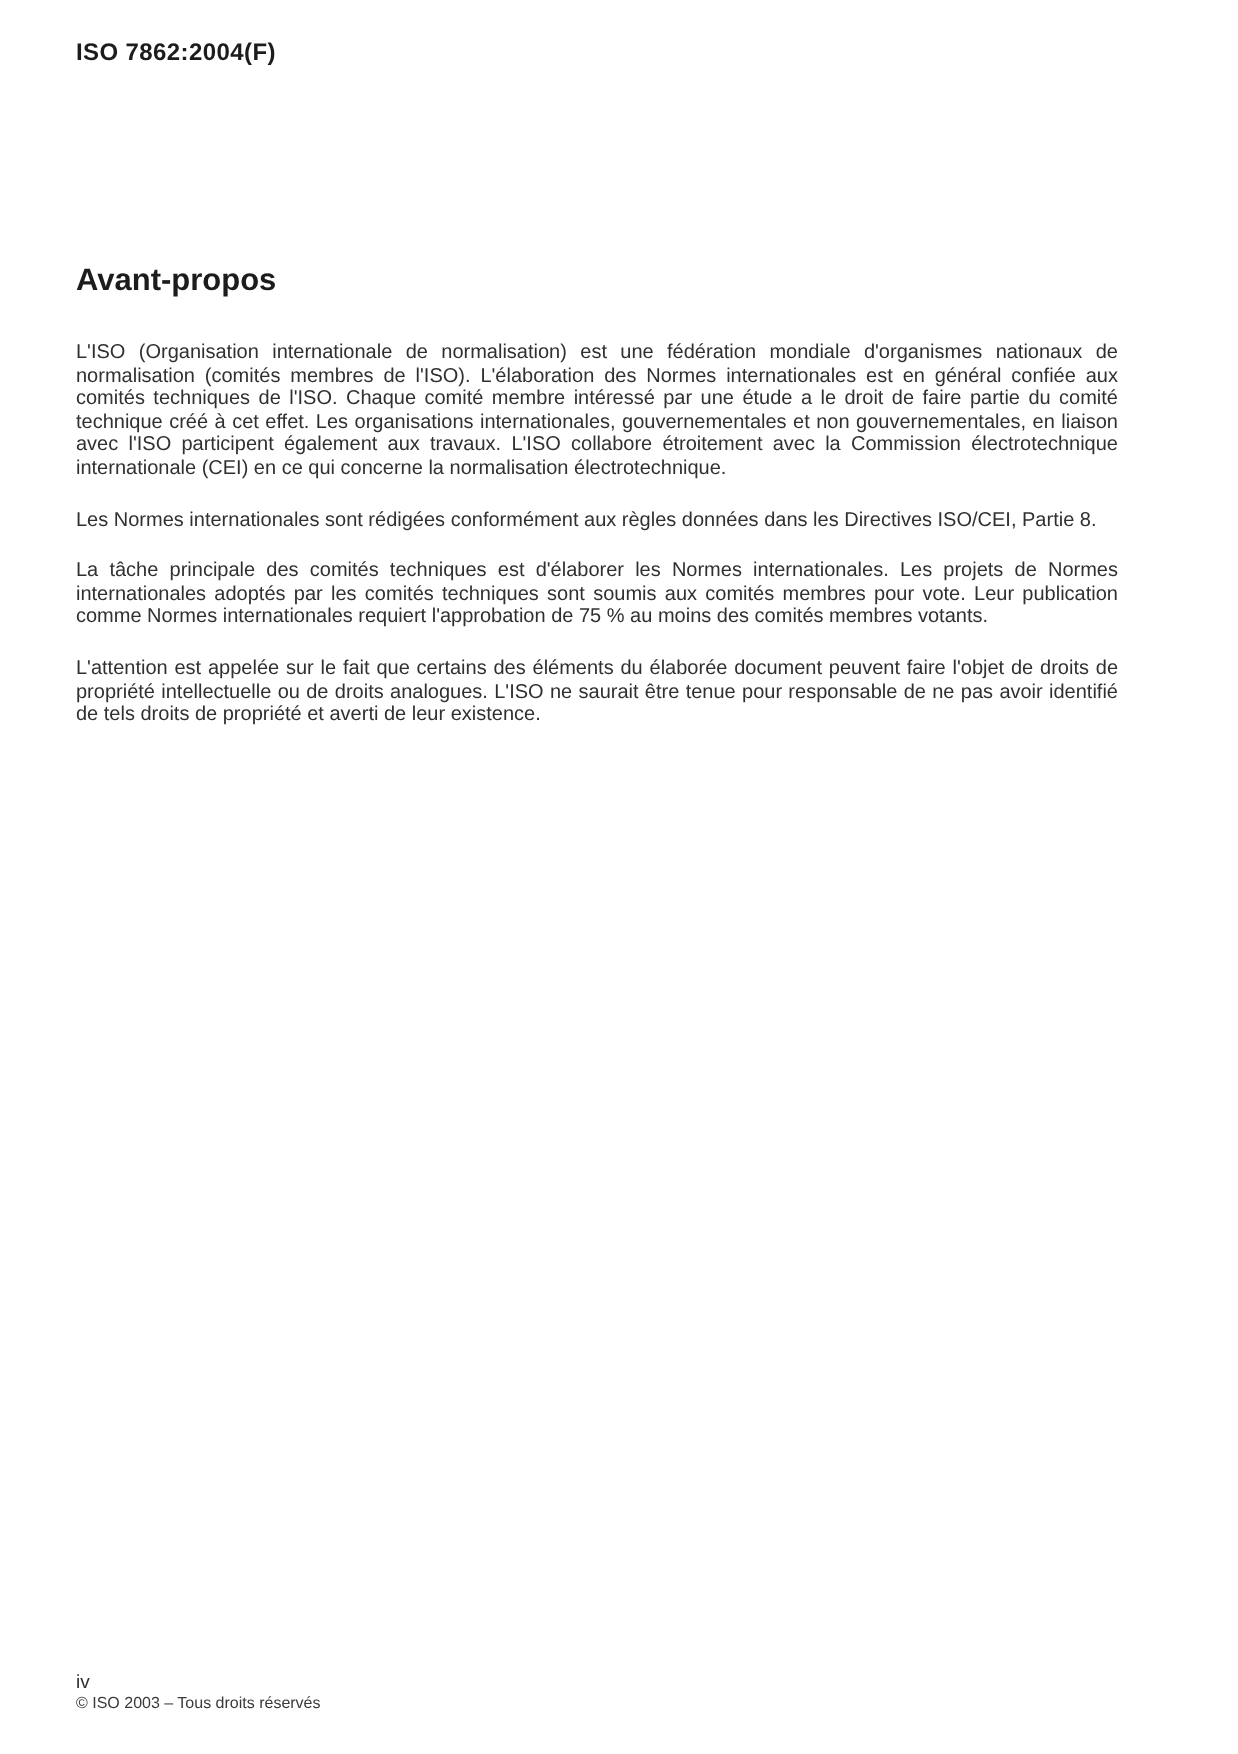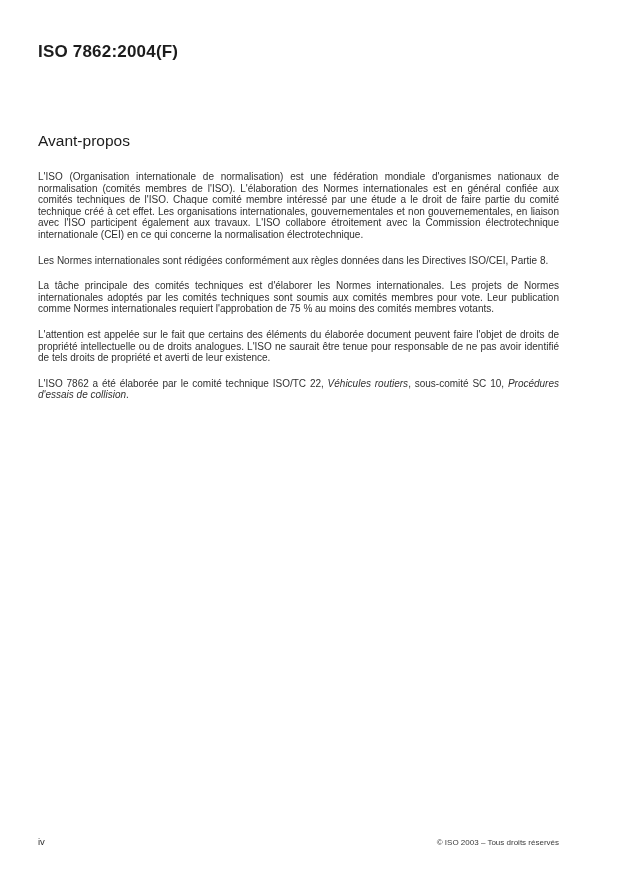--- a/index.html
+++ b/index.html
@@ -11,36 +11,36 @@
       position: relative;
       width: 619px;
       height: 877px;
       background: #ffffff;
       font-family: "Liberation Sans", sans-serif;
       color: #303030;
       overflow: hidden;
     }
     .running-header {
       position: absolute;
-      top: 42px;
+      top: 19px;
       left: 38px;
-      font-size: 17px;
+      font-size: 12px;
       font-weight: bold;
       color: #1c1c1c;
       letter-spacing: 0.2px;
     }
     .content {
       position: absolute;
       top: 132px;
       left: 38px;
       width: 521px;
     }
     .doc-title {
       font-size: 15.5px;
-      font-weight: normal;
+      font-weight: bold;
       color: #1c1c1c;
       margin: 0 0 21px 0;
     }
     .content p {
       font-size: 10px;
       line-height: 11.6px;
       text-align: justify;
       margin: 0 0 14px 0;
       color: #303030;
     }
@@ -48,20 +48,21 @@
       font-style: italic;
     }
     .footer {
       position: absolute;
       left: 38px;
       top: 836px;
       width: 521px;
       display: flex;
       justify-content: space-between;
       align-items: baseline;
+      flex-direction: column;
     }
     .footer .page-num {
       font-size: 9.5px;
       color: #303030;
     }
     .footer .copyright {
       font-size: 8px;
       color: #3a3a3a;
     }
   </style>
@@ -77,21 +78,20 @@
     <h1 class="doc-title">Avant-propos</h1>
 
     <p>L'ISO (Organisation internationale de normalisation) est une fédération mondiale d'organismes nationaux de normalisation (comités membres de l'ISO). L'élaboration des Normes internationales est en général confiée aux comités techniques de l'ISO. Chaque comité membre intéressé par une étude a le droit de faire partie du comité technique créé à cet effet. Les organisations internationales, gouvernementales et non gouvernementales, en liaison avec l'ISO participent également aux travaux. L'ISO collabore étroitement avec la Commission électrotechnique internationale (CEI) en ce qui concerne la normalisation électrotechnique.</p>
 
     <p>Les Normes internationales sont rédigées conformément aux règles données dans les Directives ISO/CEI, Partie 8.</p>
 
     <p>La tâche principale des comités techniques est d'élaborer les Normes internationales. Les projets de Normes internationales adoptés par les comités techniques sont soumis aux comités membres pour vote. Leur publication comme Normes internationales requiert l'approbation de 75 % au moins des comités membres votants.</p>
 
     <p>L'attention est appelée sur le fait que certains des éléments du élaborée document peuvent faire l'objet de droits de propriété intellectuelle ou de droits analogues. L'ISO ne saurait être tenue pour responsable de ne pas avoir identifié de tels droits de propriété et averti de leur existence.</p>
 
-    <p><span>L'ISO 7862 a été élaborée par le comité technique ISO/TC 22, </span><span class="it">Véhicules routiers</span><span>, sous-comité SC 10, </span><span class="it">Procédures d'essais de collision</span><span>.</span></p>
 
 
   </div>
 
   <div class="footer">
     <span class="page-num">iv</span>
     <span class="copyright">© ISO 2003 – Tous droits réservés</span>
   </div>
 
 </div>

